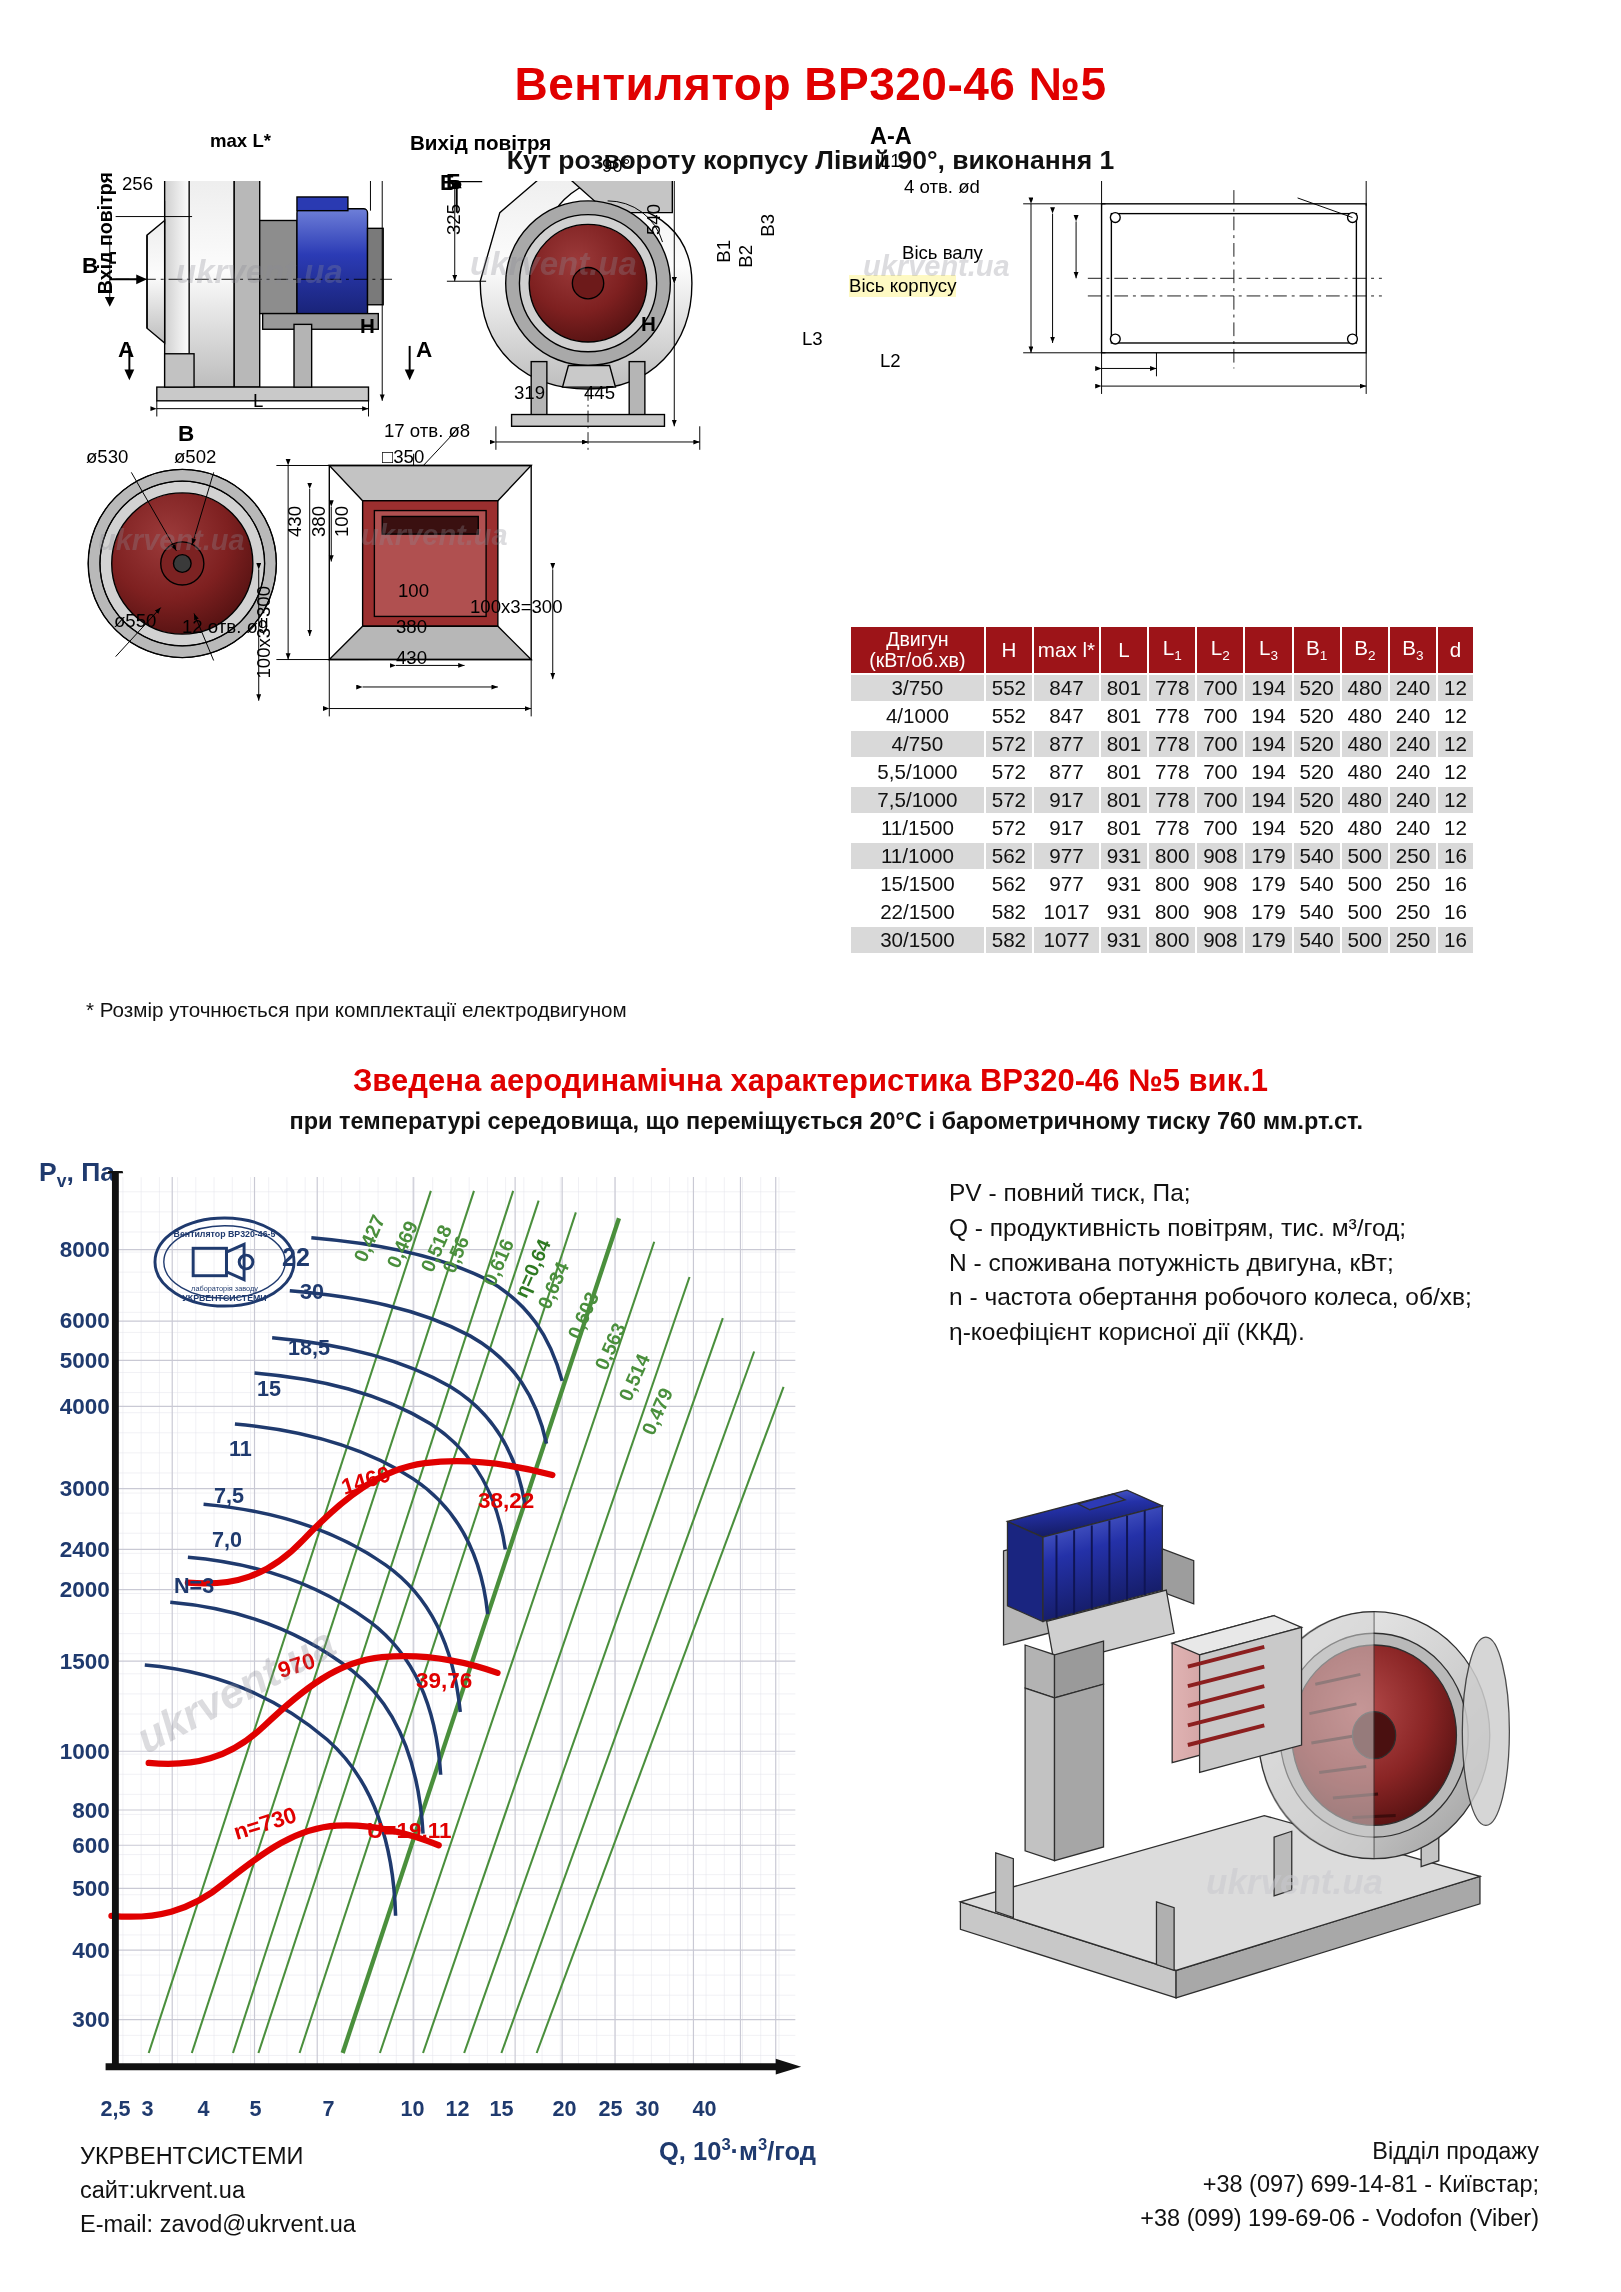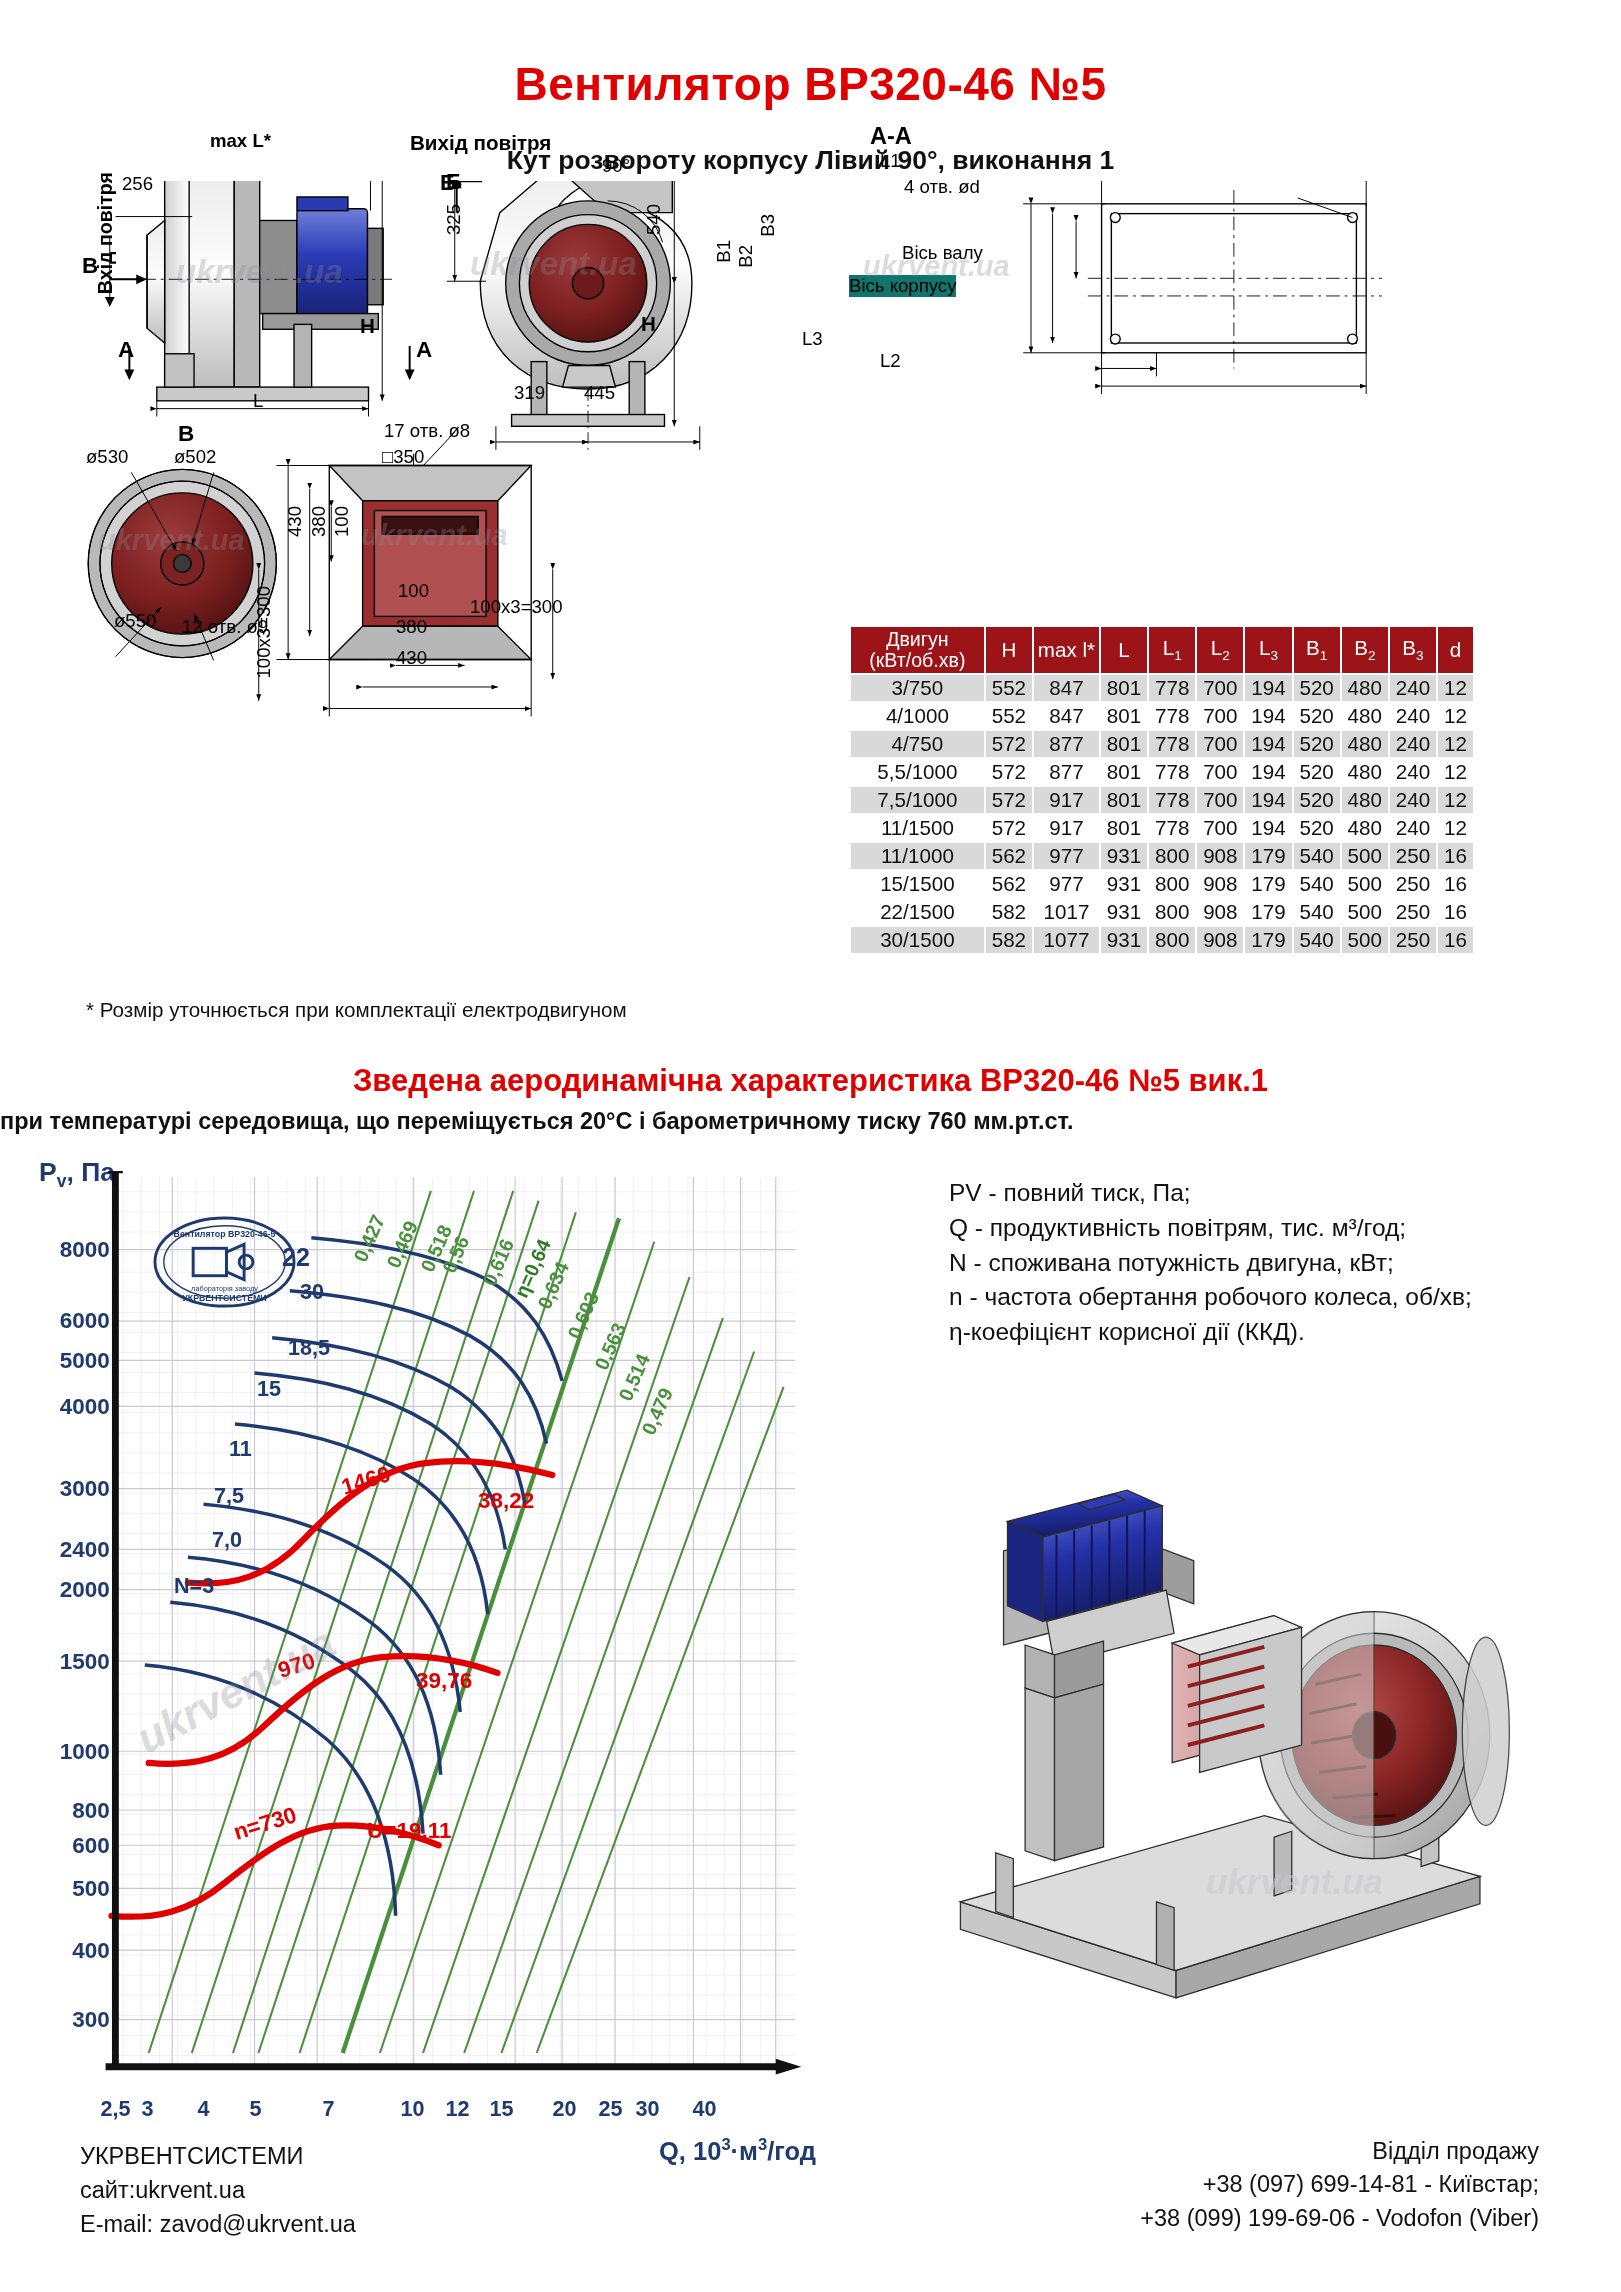--- a/index.html
+++ b/index.html
@@ -17,21 +17,21 @@
   #spec-table{position:absolute;left:849px;top:625px;border-collapse:collapse;font-size:19.6px;}
   #spec-table th{background:#9d1418;color:#fff;font-weight:normal;font-size:20.6px;border:2px solid #fff;padding:2px 3.9px;line-height:1.06;text-align:center;vertical-align:middle;}
   #spec-table th.motor{font-size:19.6px;width:125px;}
   #spec-table td{border:2px solid #fff;padding:1px 5.9px;text-align:center;font-size:20.6px;color:#111;background:#fff;}
   #spec-table tr.alt td{background:#d9d9d9;}
   #spec-table td.first{text-align:center;}
   sub{font-size:.66em;}
 
   
   #chart-title{left:0;top:1063px;width:1621px;text-align:center;font-size:31px;font-weight:bold;color:#e00000;}
-  #chart-subtitle{left:0;top:1108px;width:1363px;text-align:left;font-size:23.5px;font-weight:bold;color:#111;}
+  #chart-subtitle{left:0;top:1108px;width:1363px;text-align:right;font-size:23.5px;font-weight:bold;color:#111;}
   #legend-box{left:949px;top:1176px;font-size:24.5px;color:#111;line-height:1.42;white-space:nowrap;}
 
   .axis-y-label{left:39px;top:1157px;font-size:26.5px;font-weight:bold;color:#1f3a6e;}
   .axis-x-label{left:659px;top:2135px;font-size:25.5px;font-weight:bold;color:#1f3a6e;}
   .ytick{position:absolute;font-size:22.5px;font-weight:bold;color:#1f3a6e;text-align:right;width:94px;}
   .xtick{position:absolute;font-size:21.6px;font-weight:bold;color:#1f3a6e;text-align:center;width:49px;}
 
   
   #footer-left{left:80px;top:2139px;font-size:23.5px;line-height:1.45;color:#111;}
   #footer-right{right:82px;top:2135px;text-align:right;font-size:23.5px;line-height:1.42;color:#111;}
@@ -257,21 +257,21 @@
 <div class="dimtxt abs" style="left:514px;top:382px;">319</div>
 <div class="dimtxt abs" style="left:584px;top:382px;">445</div>
 
 <div class="dimtxt abs lbl-bold" style="left:870px;top:123px;font-size:23.5px;">A-A</div>
 <div class="dimtxt abs" style="left:880px;top:150px;">L1</div>
 <div class="dimtxt abs" style="left:904px;top:176px;">4 отв. ød</div>
 <div class="dimtxt abs vert" style="left:713px;top:240px;">B1</div>
 <div class="dimtxt abs vert" style="left:735px;top:245px;">B2</div>
 <div class="dimtxt abs vert" style="left:757px;top:214px;">B3</div>
 <div class="dimtxt abs" style="left:902px;top:242px;">Вісь валу</div>
-<div class="dimtxt abs" style="left:849px;top:275px;background:#0f766e;">Вісь корпусу</div>
+<div class="dimtxt abs" style="left:849px;top:275px;background:#fef9c3;">Вісь корпусу</div>
 <div class="dimtxt abs" style="left:802px;top:328px;">L3</div>
 <div class="dimtxt abs" style="left:880px;top:350px;">L2</div>
 
 <div class="dimtxt abs lbl-bold" style="left:178px;top:421px;font-size:22.5px;">В</div>
 <div class="dimtxt abs" style="left:86px;top:446px;">ø530</div>
 <div class="dimtxt abs" style="left:174px;top:446px;">ø502</div>
 <div class="dimtxt abs" style="left:86px;top:610px;margin-left:28px;">ø550</div>
 <div class="dimtxt abs" style="left:182px;top:616px;">12 отв. ø9</div>
 
 <div class="dimtxt abs" style="left:384px;top:420px;">17 отв. ø8</div>

